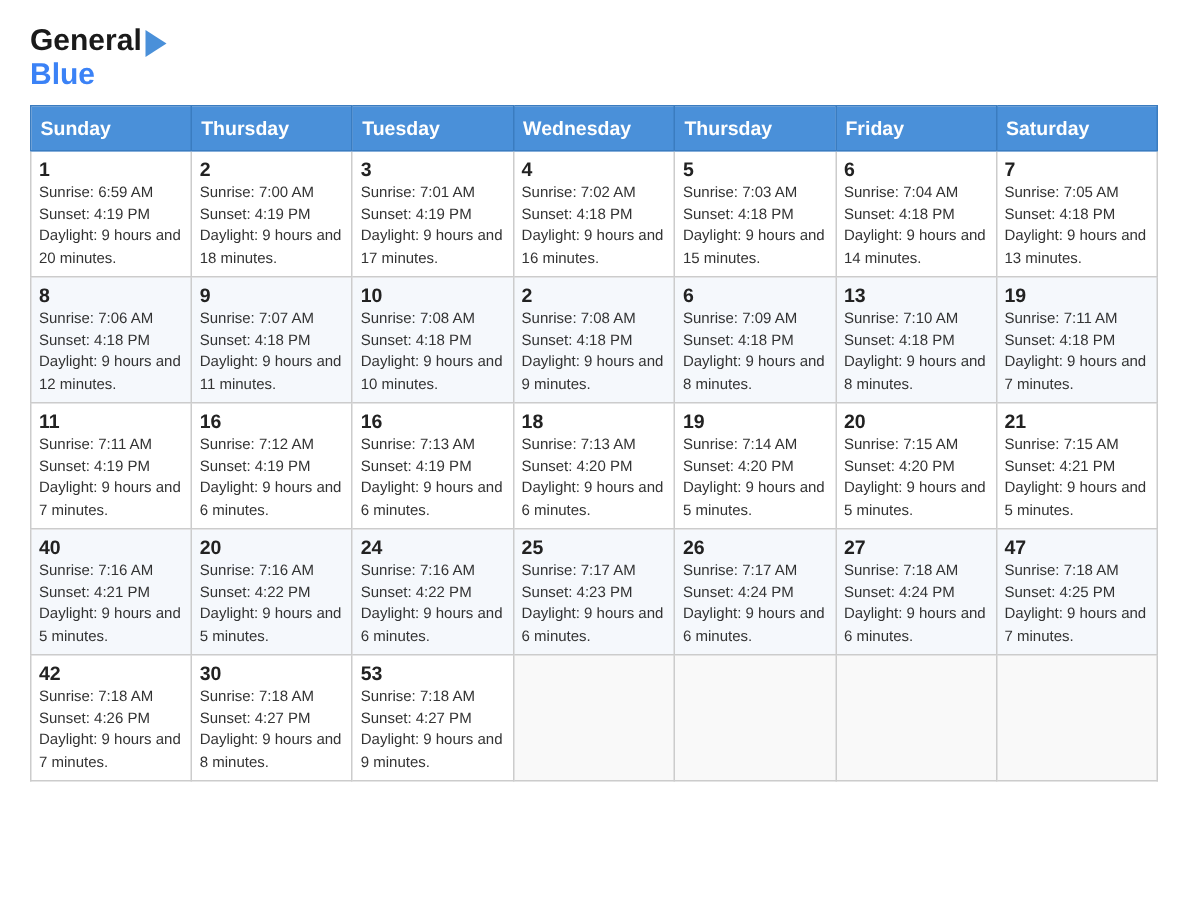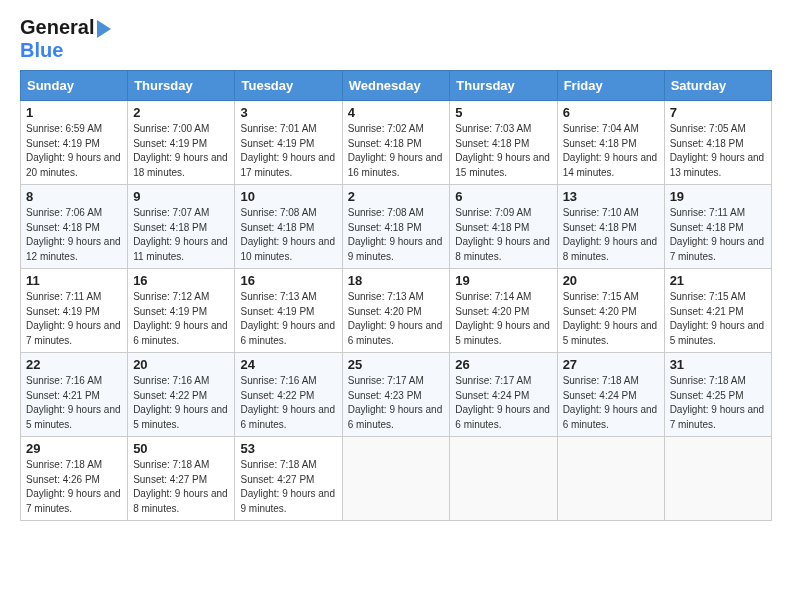--- a/index.html
+++ b/index.html
@@ -215,21 +215,21 @@
           <span class="day-num">20</span>
           <div class="day-info">Sunrise: 7:15 AM<br>Sunset: 4:20 PM<br>Daylight: 9 hours and 5 minutes.</div>
         </td>
         <td>
           <span class="day-num">21</span>
           <div class="day-info">Sunrise: 7:15 AM<br>Sunset: 4:21 PM<br>Daylight: 9 hours and 5 minutes.</div>
         </td>
       </tr>
       <tr>
         <td>
-          <span class="day-num">22</span>
+          <span class="day-num">40</span>
           <div class="day-info">Sunrise: 7:16 AM<br>Sunset: 4:21 PM<br>Daylight: 9 hours and 5 minutes.</div>
         </td>
         <td>
           <span class="day-num">20</span>
           <div class="day-info">Sunrise: 7:16 AM<br>Sunset: 4:22 PM<br>Daylight: 9 hours and 5 minutes.</div>
         </td>
         <td>
           <span class="day-num">24</span>
           <div class="day-info">Sunrise: 7:16 AM<br>Sunset: 4:22 PM<br>Daylight: 9 hours and 6 minutes.</div>
         </td>
@@ -239,31 +239,31 @@
         </td>
         <td>
           <span class="day-num">26</span>
           <div class="day-info">Sunrise: 7:17 AM<br>Sunset: 4:24 PM<br>Daylight: 9 hours and 6 minutes.</div>
         </td>
         <td>
           <span class="day-num">27</span>
           <div class="day-info">Sunrise: 7:18 AM<br>Sunset: 4:24 PM<br>Daylight: 9 hours and 6 minutes.</div>
         </td>
         <td>
-          <span class="day-num">31</span>
+          <span class="day-num">47</span>
           <div class="day-info">Sunrise: 7:18 AM<br>Sunset: 4:25 PM<br>Daylight: 9 hours and 7 minutes.</div>
         </td>
       </tr>
       <tr>
         <td>
-          <span class="day-num">29</span>
+          <span class="day-num">42</span>
           <div class="day-info">Sunrise: 7:18 AM<br>Sunset: 4:26 PM<br>Daylight: 9 hours and 7 minutes.</div>
         </td>
         <td>
-          <span class="day-num">50</span>
+          <span class="day-num">30</span>
           <div class="day-info">Sunrise: 7:18 AM<br>Sunset: 4:27 PM<br>Daylight: 9 hours and 8 minutes.</div>
         </td>
         <td>
           <span class="day-num">53</span>
           <div class="day-info">Sunrise: 7:18 AM<br>Sunset: 4:27 PM<br>Daylight: 9 hours and 9 minutes.</div>
         </td>
         <td class="empty-cell"></td>
         <td class="empty-cell"></td>
         <td class="empty-cell"></td>
         <td class="empty-cell"></td>

